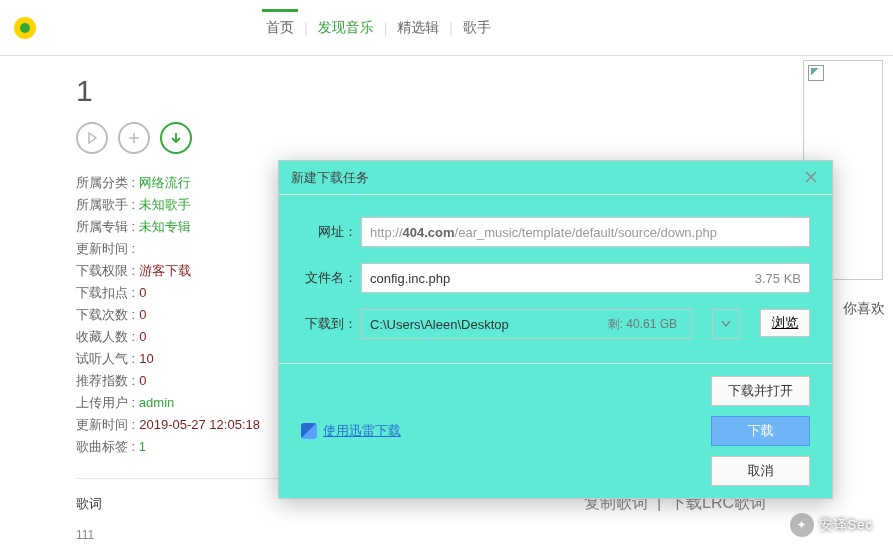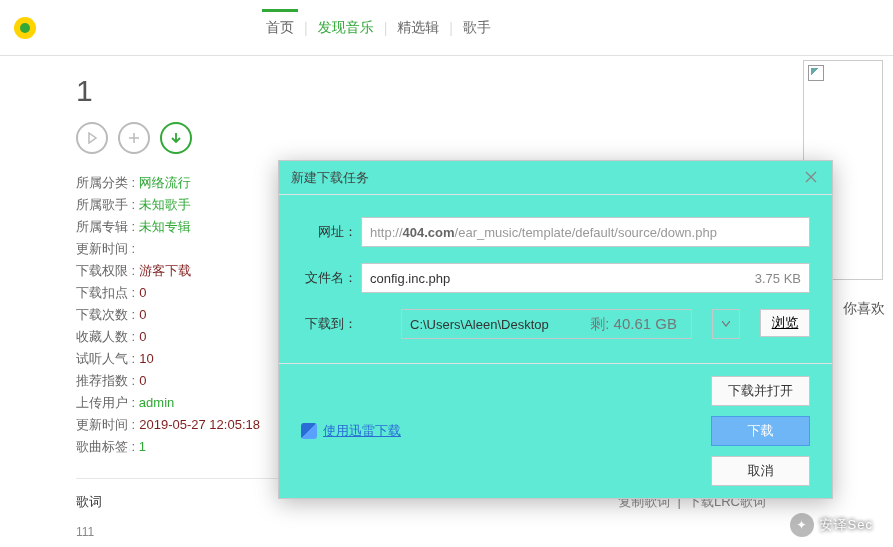--- a/index.html
+++ b/index.html
@@ -29,21 +29,21 @@
   .title-1 { font-size: 30px; color: #555; font-weight: 300; margin-bottom: 14px; }
   .action-row { display: flex; gap: 10px; margin-bottom: 18px; }
   .circ-btn { width: 32px; height: 32px; border: 2px solid #bbb; border-radius: 50%; display: flex; align-items: center; justify-content: center; color: #bbb; cursor: pointer; }
   .circ-btn.green { border-color: #31a838; color: #31a838; }
   .meta-list { font-size: 13px; color: #666; line-height: 22px; }
   .meta-row { margin-bottom: 0; }
   .meta-val { color: #7f1d1d; margin-left: 4px; }
   .link-green { color: #31a838; cursor: pointer; }
   .divider { border-top: 1px solid #e7e7e7; margin: 20px 0 14px; width: 690px; }
   .lyric-head { display: flex; justify-content: space-between; align-items: center; width: 690px; font-size: 13px; color: #333; }
-  .lyric-links { color: #888; font-size: 13px; }
+  .lyric-links { color: #888; font-size: 16px; }
   .lyric-links span { cursor:pointer; }
   .lyric-body { margin-top: 14px; color: #888; font-size: 12px; }
 
   
   .broken-img { position: absolute; top: 60px; right: 10px; width: 80px; height: 220px; border: 1px solid #ccc; background: #fff; }
   .broken-img::before { content:""; position:absolute; top:4px; left:4px; width:14px; height:14px; border:1px solid #999; }
   .broken-img::after { content:""; position:absolute; top:7px; left:7px; width:8px; height:8px; background: linear-gradient(135deg,#6aa 0 50%,transparent 50%); }
 
   .like-hint { position: absolute; top: 296px; right: 0; width: 50px; font-size: 14px; color: #555; background:#fff; padding:4px 0; }
 
@@ -65,23 +65,23 @@
   }
   .dlg-title { height: 34px; line-height: 34px; padding: 0 12px; border-bottom: 1px solid #e3e3e3; display:flex; justify-content:space-between; align-items:center; font-size: 13px; color:#444; }
   .dlg-close { cursor:pointer; color:#888; font-size:16px; width:18px; text-align:center; }
   .dlg-body { padding: 22px 22px 8px; }
   .fld { display:flex; align-items:center; margin-bottom: 16px; gap: 4px; }
   .fld-label { width: 56px; text-align: right; color:#333; }
   .fld-input { flex:1; height: 30px; border:1px solid #c8c8c8; padding: 0 8px; display:flex; align-items:center; background:#fff; color:#333; }
   .fld-url { color:#999; white-space:nowrap; overflow:hidden; }
   .fld-url b { color:#666; font-weight:600; }
   .fld-size { margin-left:auto; color:#888; }
-  .fld-path-wrap { flex:1; display:flex; gap:20px;margin-left:40px; }
+  .fld-path-wrap { flex:1; display:flex; gap:20px; }
   .fld-path { flex:1; height:30px; border:1px solid #c8c8c8; display:flex; align-items:center; padding:0 8px; }
-  .fld-remain { margin-left:auto; color:#777; font-size:15px; margin-right:6px; }
+  .fld-remain { margin-left:auto; color:#777; font-size:12px; margin-right:6px; }
   .dd-caret { width:28px; height:30px; border:1px solid #c8c8c8; display:flex; align-items:center; justify-content:center; cursor:pointer; color:#777; }
   .browse-btn { width:50px; height:28px; border:1px solid #c8c8c8; background:#fafafa; cursor:pointer;text-decoration:underline; }
   .dlg-footer { border-top:1px solid #e3e3e3; padding: 12px 22px; display:flex; align-items:center; }
   .xl-link { color:#2a6cd6; text-decoration: underline; cursor:pointer; display:flex; align-items:center; gap:6px; }
   .xl-ico { width:16px; height:16px; background: linear-gradient(135deg,#2a6cd6 0 50%,#5aa0ff 50%); border-radius:3px; }
   .btns { margin-left:auto; display:flex; gap:10px;flex-direction:column; }
   .btn { height:30px; padding: 0 16px; border:1px solid #c8c8c8; background:#fafafa; cursor:pointer; font-size:13px; color:#333; }
   .btn-pri { background:#6eb6f5; border-color:#4c9de8; color:#fff; padding: 0 26px; }
 </style>
 </head>

